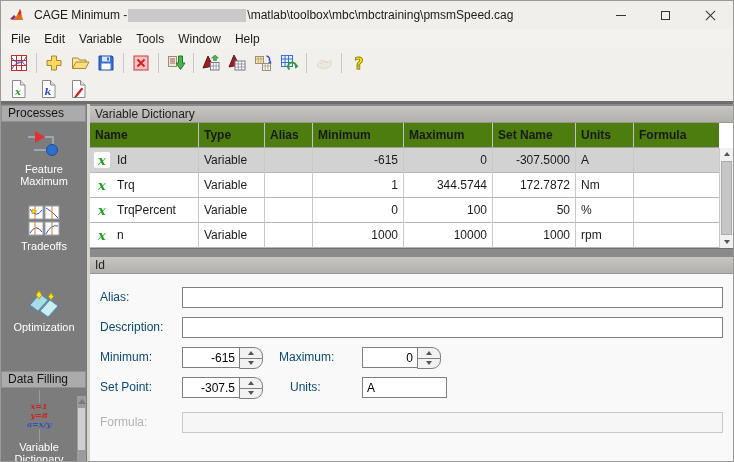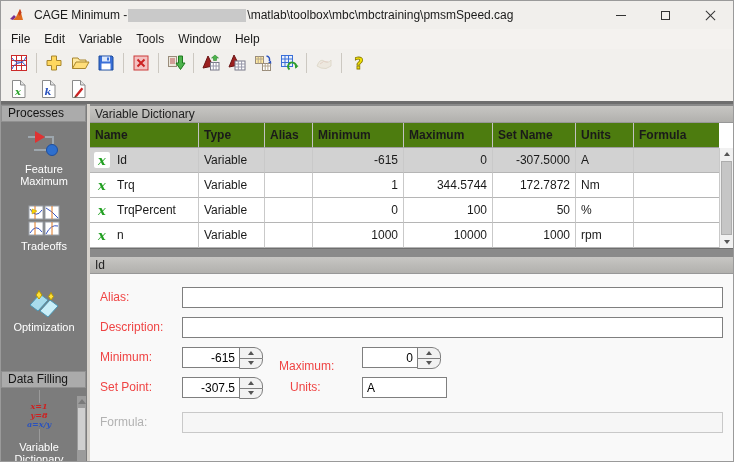--- a/index.html
+++ b/index.html
@@ -76,21 +76,21 @@
   .sb-btn { height:12px; display:flex; align-items:center; justify-content:center; flex:none; }
   .sb-thumb { flex:1; margin:1px 1px; background:#c6c6c6; border:1px solid #adadad; }
 
   
   .tri-up { width:0; height:0; border-left:3px solid transparent; border-right:3px solid transparent; border-bottom:4px solid #555; display:block; }
   .tri-down { width:0; height:0; border-left:3px solid transparent; border-right:3px solid transparent; border-top:4px solid #555; display:block; }
   .tri-up-lt { width:0; height:0; border-left:4px solid transparent; border-right:4px solid transparent; border-bottom:5px solid #7a7a7a; display:block; }
 
   
   .form { position:relative; flex:1; background:#f9f9f9; }
-  .flabel { position:absolute; left:10px; color:#ef4444; }
+  .flabel { position:absolute; left:10px; color:#0c4a6e; }
   .flabel.disabled { color:#b2b2b2; }
   .txt { position:absolute; height:21px; border:1px solid #7f7f7f; background:#fff; font:12px "Liberation Sans", sans-serif; padding:0 4px; }
   .txt.num { text-align:right; }
   .txt:disabled { background:#f6f6f6; border-color:#c9c9c9; }
   .spinbtns { position:absolute; width:24px; height:22px; display:flex; flex-direction:column; }
   .spb { flex:1; background:#f2f2f2; border:1px solid #7f7f7f; display:flex; align-items:center; justify-content:center; }
   .spb.up { border-radius:0 9px 0 0; border-bottom-width:0; }
   .spb.dn { border-radius:0 0 9px 0; }
 </style>
 </head>
@@ -426,21 +426,21 @@
         <input class="txt num" style="left: 92px; top: 73px; width: 58px;" value="-615">
         <span class="spinbtns" style="left:149px; top:73px">
           <span class="spb up">
               <i class="tri-up"></i>
             </span>
           <span class="spb dn">
               <i class="tri-down"></i>
             </span>
         </span>
 
-        <span class="flabel" style="left:189px; top:85px">Maximum:</span>
+        <span class="flabel" style="left:189px; top:76px">Maximum:</span>
         <input class="txt num" style="left: 272px; top: 73px; width: 56px;" value="0">
         <span class="spinbtns" style="left:327px; top:73px">
           <span class="spb up">
               <i class="tri-up"></i>
             </span>
           <span class="spb dn">
               <i class="tri-down"></i>
             </span>
         </span>
 

